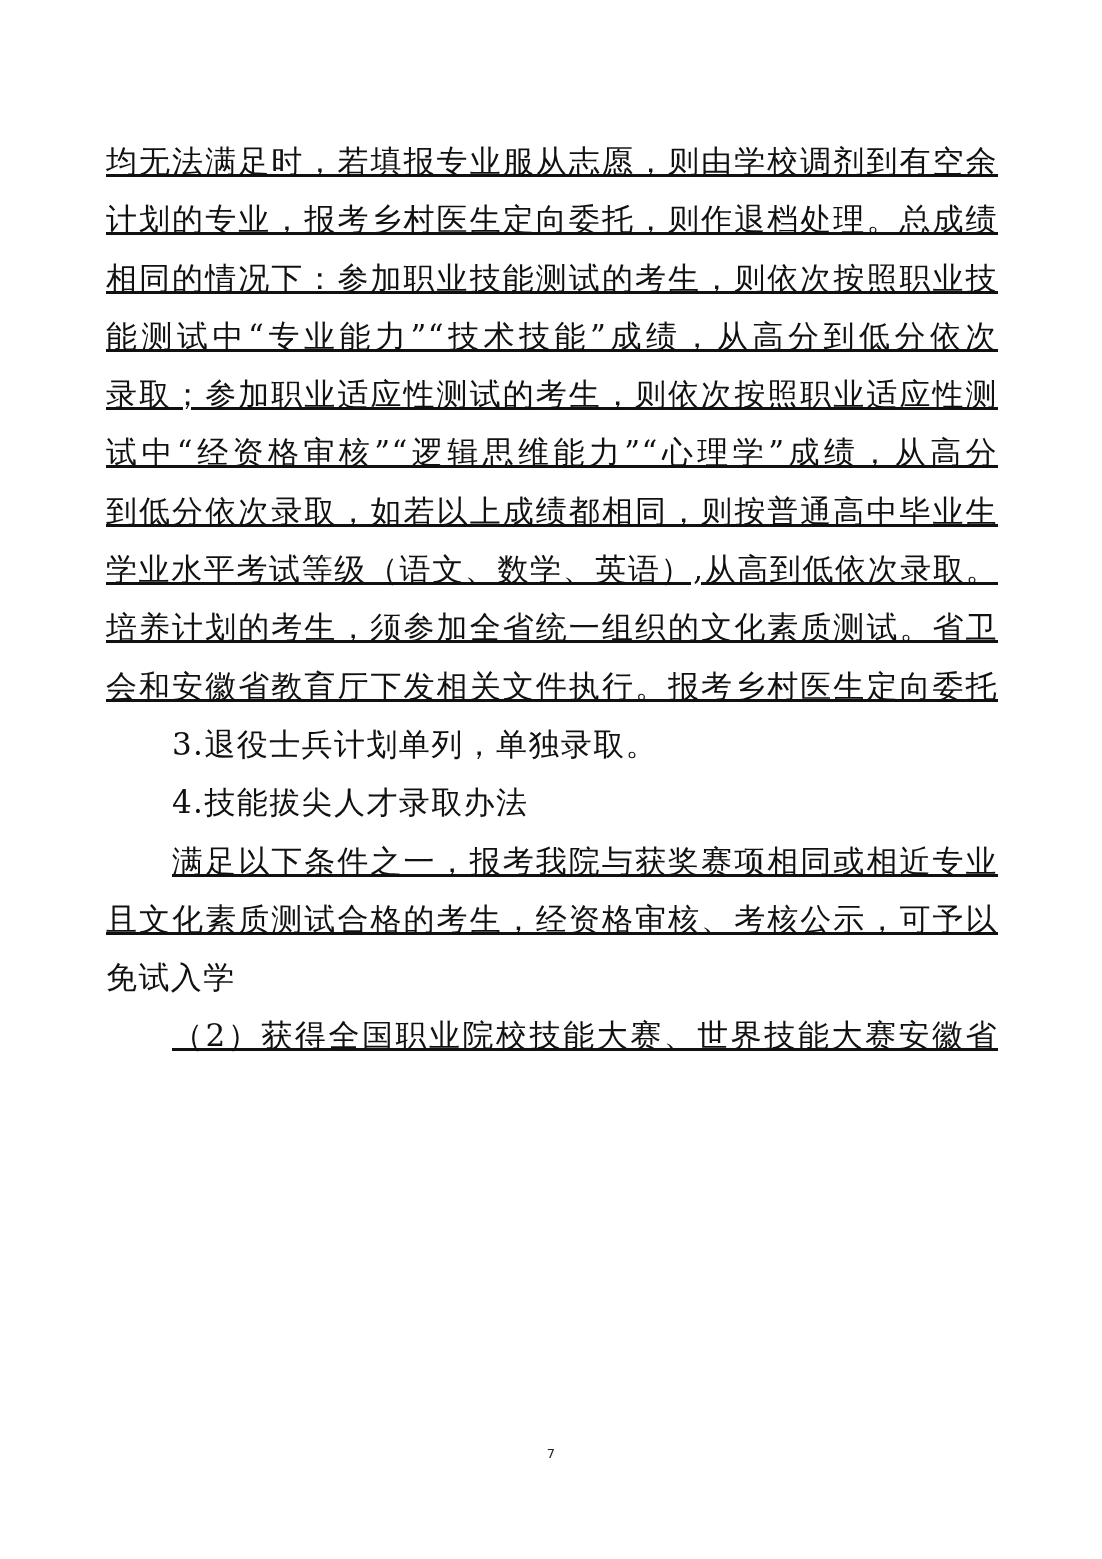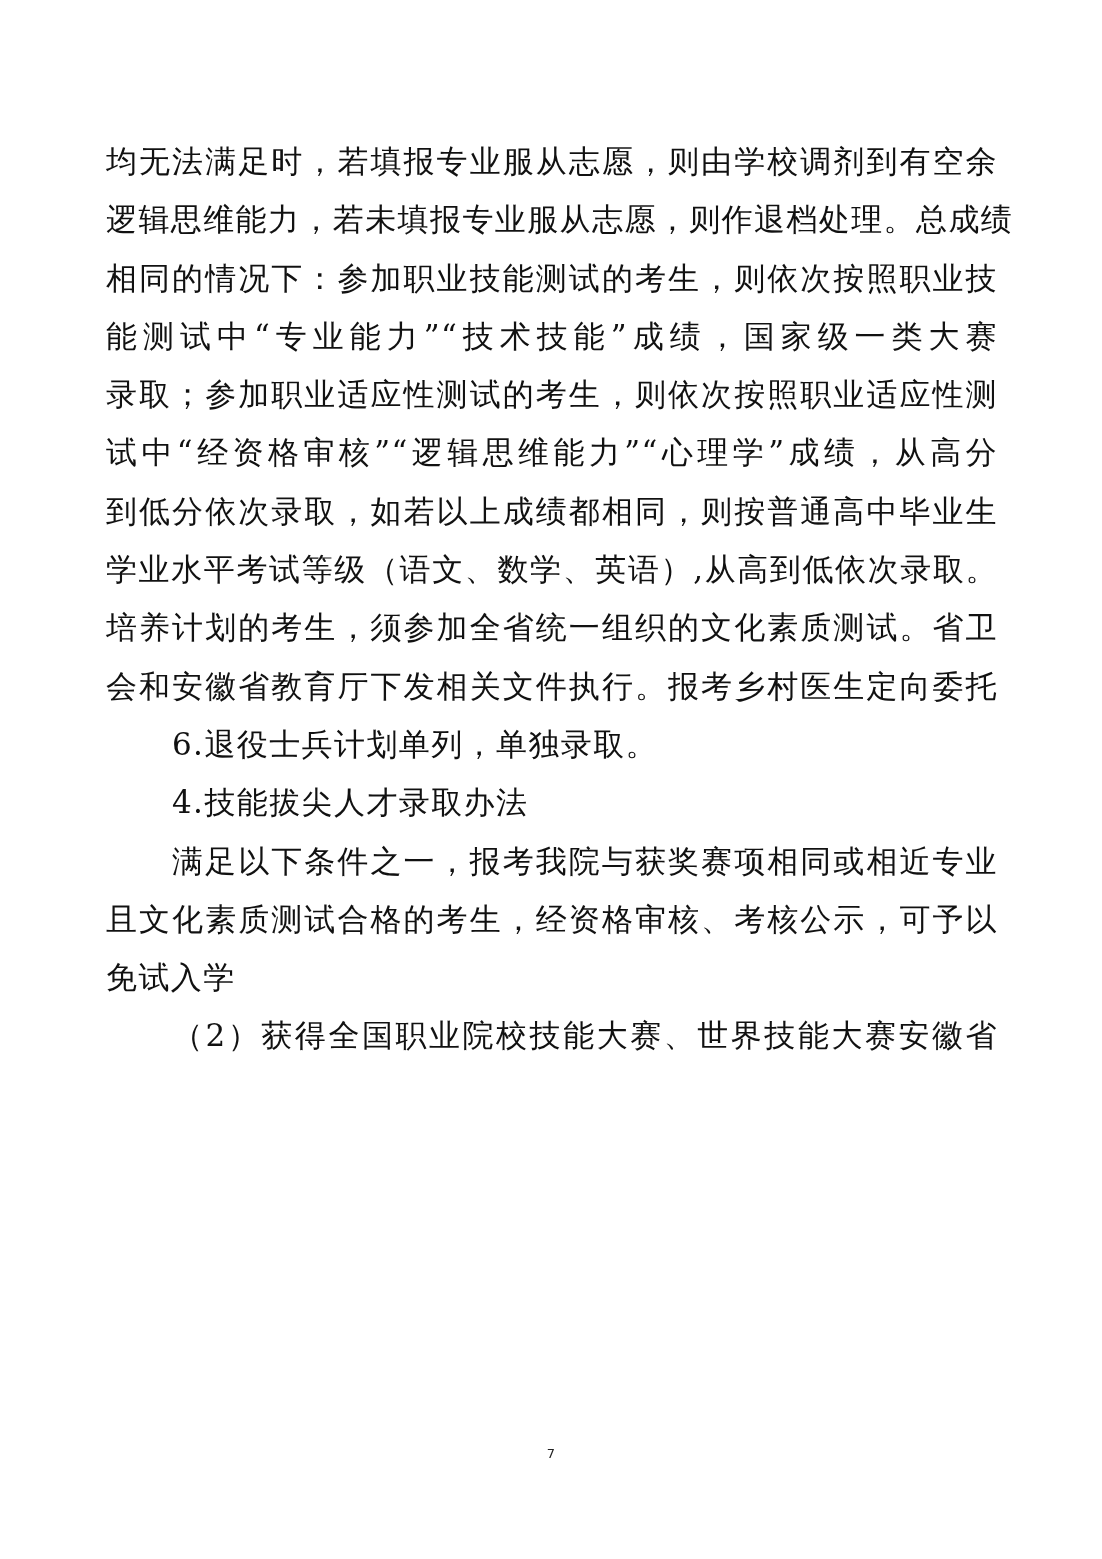--- a/index.html
+++ b/index.html
@@ -24,20 +24,21 @@
   .line {
     height: 58.3px;
     line-height: 58.3px;
     font-size: 31px;
     white-space: nowrap;
     letter-spacing: 1.4px;
   }
   .line.just {
     text-align: justify;
     text-align-last: justify;
+    text-decoration: underline;
   }
   .indent {
     padding-left: 66px;
   }
   .indent-paren {
     padding-left: 66px;
   }
   .page-number {
     position: absolute;
     left: 0;
@@ -47,30 +48,30 @@
     font-family: "DejaVu Sans", "Liberation Sans", sans-serif;
     font-size: 13px;
     color: #222222;
   }
 </style>
 </head>
 <body>
 
 <div class="page">
   <div class="line just">均无法满足时，若填报专业服从志愿，则由学校调剂到有空余</div>
-  <div class="line just">逻辑思维能力，若未填报专业服从志愿，则作退档处理。总成绩</div>
+  <div class="line just">计划的专业，报考乡村医生定向委托，则作退档处理。总成绩</div>
   <div class="line just">相同的情况下：参加职业技能测试的考生，则依次按照职业技</div>
-  <div class="line just">能测试中“专业能力”“技术技能”成绩，国家级一类大赛</div>
+  <div class="line just">能测试中“专业能力”“技术技能”成绩，从高分到低分依次</div>
   <div class="line just">录取；参加职业适应性测试的考生，则依次按照职业适应性测</div>
   <div class="line just">试中“经资格审核”“逻辑思维能力”“心理学”成绩，从高分</div>
   <div class="line just">到低分依次录取，如若以上成绩都相同，则按普通高中毕业生</div>
   <div class="line just">学业水平考试等级（语文、数学、英语）,从高到低依次录取。</div>
   <div class="line just">培养计划的考生，须参加全省统一组织的文化素质测试。省卫</div>
   <div class="line just">会和安徽省教育厅下发相关文件执行。报考乡村医生定向委托</div>
-  <div class="line indent">6.退役士兵计划单列，单独录取。</div>
+  <div class="line indent">3.退役士兵计划单列，单独录取。</div>
   <div class="line indent">4.技能拔尖人才录取办法</div>
   <div class="line indent just">满足以下条件之一，报考我院与获奖赛项相同或相近专业</div>
   <div class="line just">且文化素质测试合格的考生，经资格审核、考核公示，可予以</div>
   <div class="line">免试入学</div>
   <div class="line indent-paren just">（2）获得全国职业院校技能大赛、世界技能大赛安徽省</div>
 </div>
 
 <div class="page-number">7</div>
 
 </body></html>

